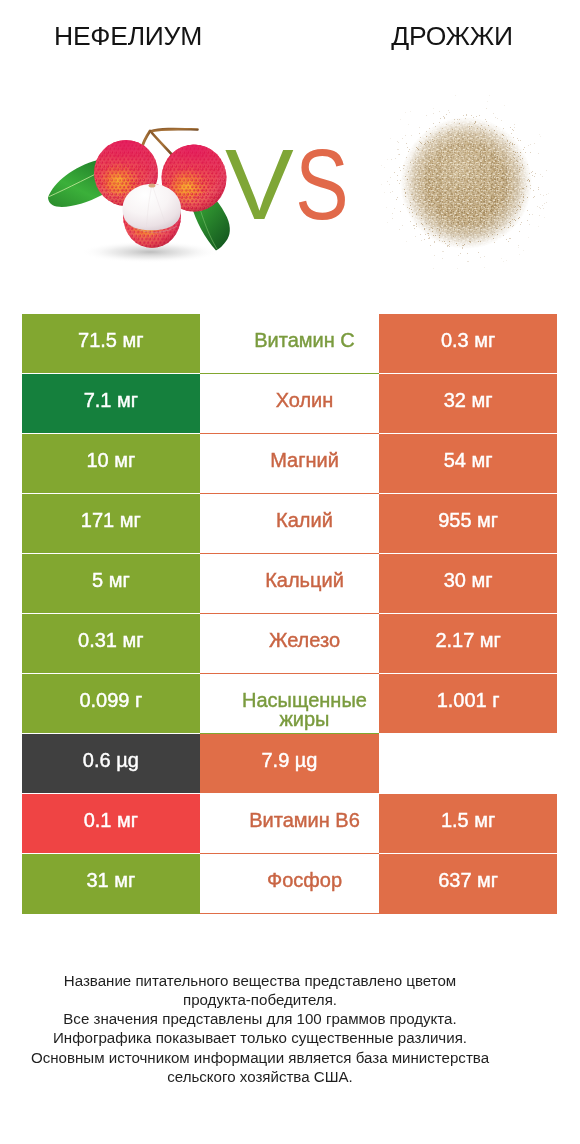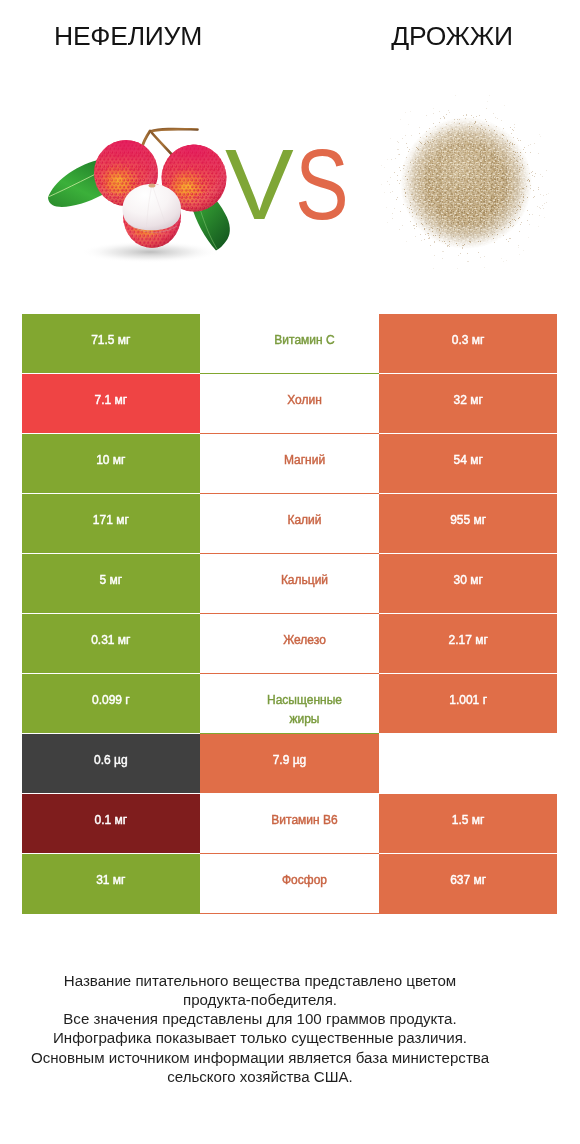--- a/index.html
+++ b/index.html
@@ -12,21 +12,21 @@
   .title-r{left:324px;width:256px;}
   .hero{position:absolute;left:0;top:70px;width:580px;height:250px;}
   .hero-svg{position:absolute;left:0;top:0;}
   .vs{position:absolute;left:225px;top:64px;font-size:100px;line-height:100px;font-weight:400;white-space:nowrap;}
   .vs span{display:inline-block;transform-origin:left bottom;}
   .vs .v{color:#7FA636;transform:scaleX(1.03);}
   .vs .s{color:#E1694A;transform:scaleX(0.80) translateX(4px);}
   
   .table{position:absolute;left:21.5px;top:314px;width:536px;}
   .row{display:flex;height:60px;}
-  .cell{width:178.67px;display:flex;align-items:flex-start;justify-content:center;font-size:12px;box-sizing:border-box;padding-top:17px;}
+  .cell{width:178.67px;display:flex;align-items:flex-start;justify-content:center;font-size:20px;box-sizing:border-box;padding-top:17px;}
   .cell-val{color:#fff;background-clip:padding-box;border-bottom:1.4px solid #fff;font-weight:400;-webkit-text-stroke:0.42px currentColor;line-height:19.4px;}
   .row:last-child .cell-val{border-bottom:none;}
   .cell-mid{flex-direction:column;align-items:center;justify-content:flex-start;line-height:19.4px;text-align:center;font-weight:400;-webkit-text-stroke:0.42px currentColor;border-bottom:1px solid;white-space:pre-line;padding-left:30px;}
   .footer{position:absolute;left:0;top:971px;width:520px;text-align:center;font-size:15.1px;color:#1f1f1f;line-height:19.15px;}
 </style>
 </head>
 <body>
 
 <div class="page">
   <div class="titles">
@@ -392,21 +392,21 @@
 </svg>
     <div class="vs"><span class="v">V</span><span class="s">S</span></div>
   </div>
   <div class="table" id="table">
       <div class="row">
         <div class="cell cell-val" style="background:#82A730">71.5 мг</div>
         <div class="cell cell-mid" style="color:#7A9B3E;border-bottom-color:#82A730">Витамин С</div>
         <div class="cell cell-val" style="background:#E06E48">0.3 мг</div>
       </div>
       <div class="row">
-        <div class="cell cell-val" style="background:#ef4444">7.1 мг</div>
+        <div class="cell cell-val" style="background:#15803d">7.1 мг</div>
         <div class="cell cell-mid" style="color:#C96544;border-bottom-color:#E06E48">Холин</div>
         <div class="cell cell-val" style="background:#E06E48">32 мг</div>
       </div>
       <div class="row">
         <div class="cell cell-val" style="background:#82A730">10 мг</div>
         <div class="cell cell-mid" style="color:#C96544;border-bottom-color:#E06E48">Магний</div>
         <div class="cell cell-val" style="background:#E06E48">54 мг</div>
       </div>
       <div class="row">
         <div class="cell cell-val" style="background:#82A730">171 мг</div>
@@ -427,21 +427,21 @@
         <div class="cell cell-val" style="background:#82A730">0.099 г</div>
         <div class="cell cell-mid" style="color:#7A9B3E;border-bottom-color:#82A730">Насыщенные
 жиры</div>
         <div class="cell cell-val" style="background:#E06E48">1.001 г</div>
       </div>
       <div class="row">
         <div class="cell cell-val" style="background:#404040">0.6 µg</div>
         <div class="cell cell-val" style="background:#E06E48">7.9 µg</div>
       </div>
       <div class="row">
-        <div class="cell cell-val" style="background:#7f1d1d">0.1 мг</div>
+        <div class="cell cell-val" style="background:#ef4444">0.1 мг</div>
         <div class="cell cell-mid" style="color:#C96544;border-bottom-color:#E06E48">Витамин B6</div>
         <div class="cell cell-val" style="background:#E06E48">1.5 мг</div>
       </div>
       <div class="row">
         <div class="cell cell-val" style="background:#82A730">31 мг</div>
         <div class="cell cell-mid" style="color:#C96544;border-bottom-color:#E06E48">Фосфор</div>
         <div class="cell cell-val" style="background:#E06E48">637 мг</div>
       </div>
     </div>
   <div class="footer" id="footer">

